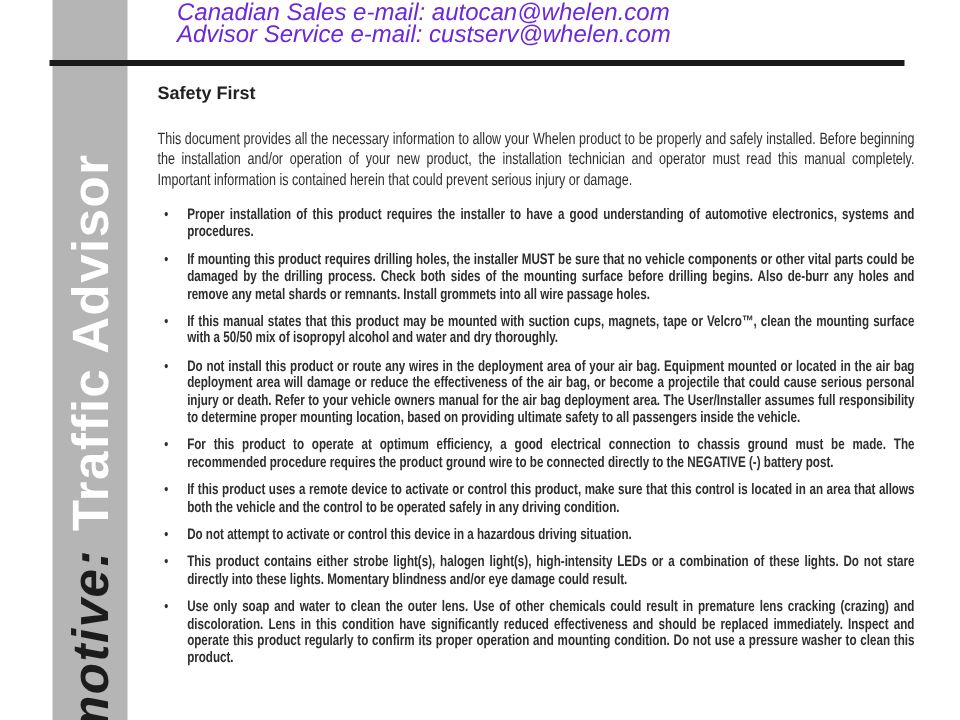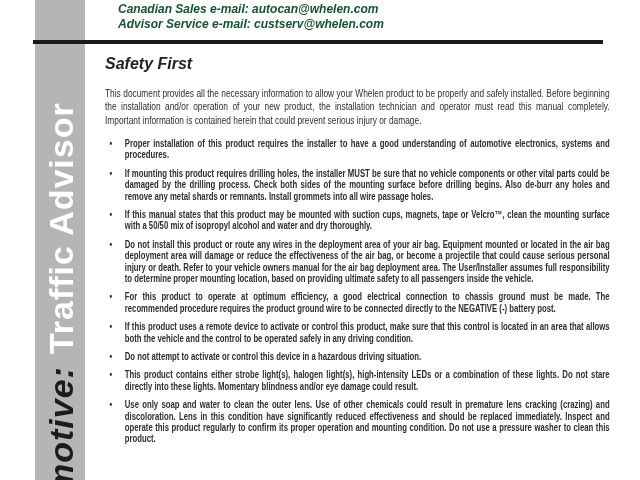--- a/index.html
+++ b/index.html
@@ -27,26 +27,26 @@
   .vtext .prefix{font-style:italic;color:var(--sidebar-black);}
   .vtext .vtitle{color:var(--sidebar-white);margin-left:12px;}
   
   .rule{
     position:absolute;left:33px;top:40px;width:570px;height:4px;
     background:var(--rule-black);
   }
   
   .contact{
     position:absolute;left:118px;top:2px;
-    font-style:italic;font-size:12px;line-height:14.5px;color:#14532d;font-weight:bold;
+    font-style:italic;font-size:16px;line-height:14.5px;color:#6d28d9;
   }
   
   .heading{
     position:absolute;left:105px;top:55px;
-    font-weight:bold;font-style:italic;font-size:16px;color:#222222;
+    font-weight:bold;font-size:12px;color:#222222;
   }
   
   .content{
     position:absolute;left:105px;top:87px;width:664px;
     transform:scaleX(0.76);transform-origin:0 0;
     color:var(--text-dark);
   }
   .intro{
     font-size:11px;line-height:13.3px;text-align:justify;
   }

